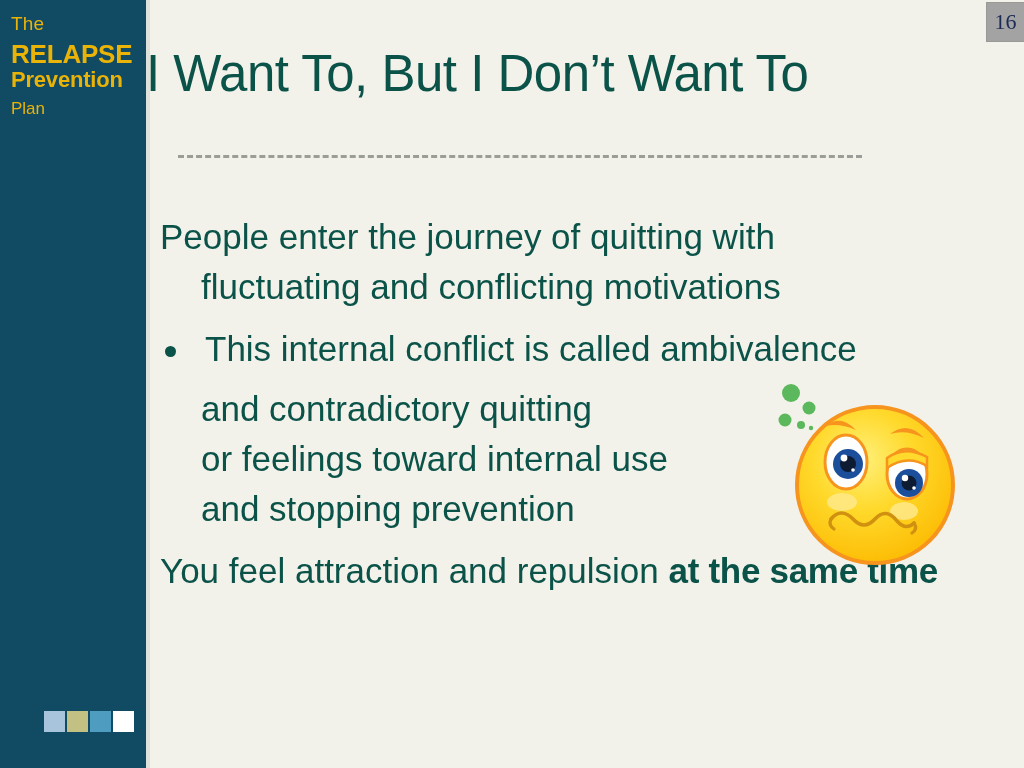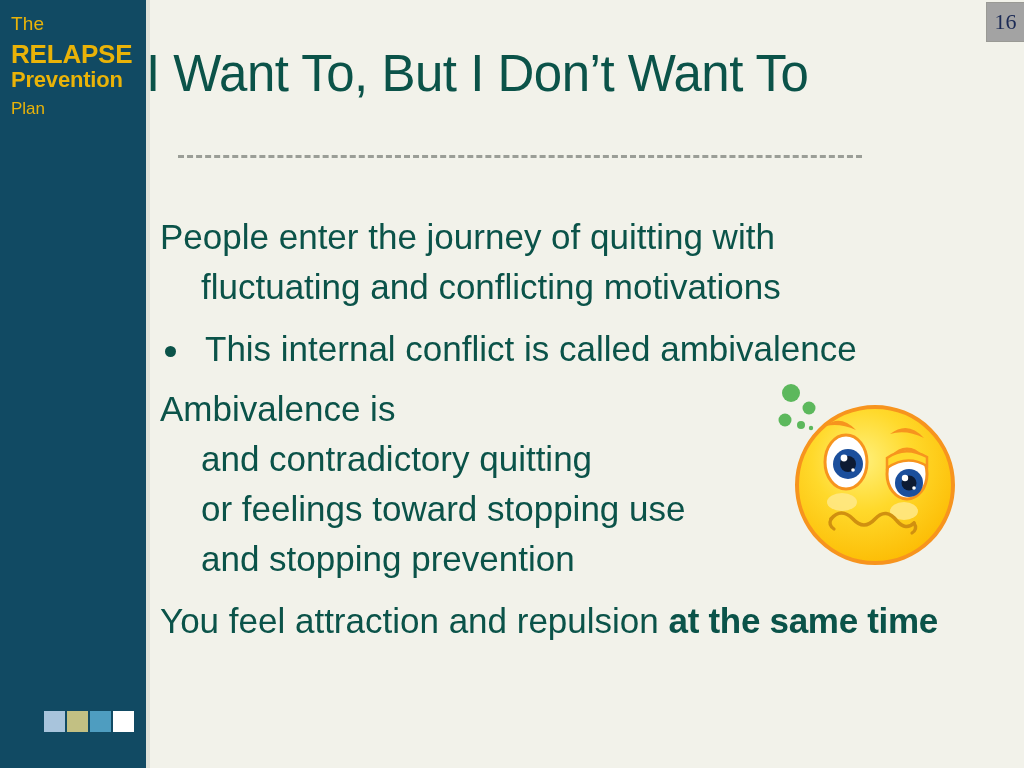--- a/index.html
+++ b/index.html
@@ -205,23 +205,22 @@
     <div class="gap-sm"></div>
 
     <div class="bullet-row">
       <span class="bullet-dot"></span>
       <span>This internal conflict is called ambivalence</span>
     </div>
 
     <div class="gap-md"></div>
 
     <div class="para">
-      <div class="line">Ambivalence is</div>
       <div class="line indent">and contradictory quitting</div>
-      <div class="line indent">or feelings toward stopping use</div>
+      <div class="line indent">or feelings toward internal use</div>
       <div class="line indent">and stopping prevention</div>
     </div>
 
     <div class="gap-sm"></div>
 
     <div class="line">
       <span>You feel attraction and repulsion </span><span class="bold-em">at the same time</span>
     </div>
 
   </div>

